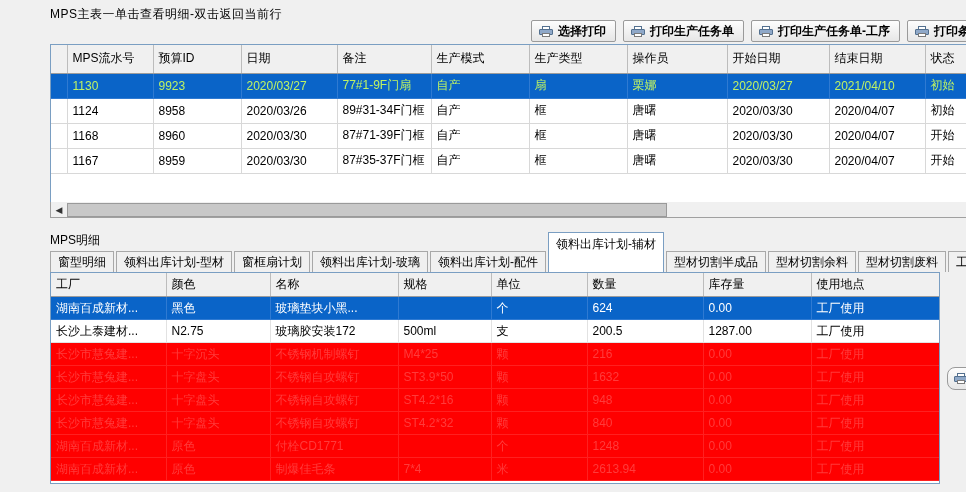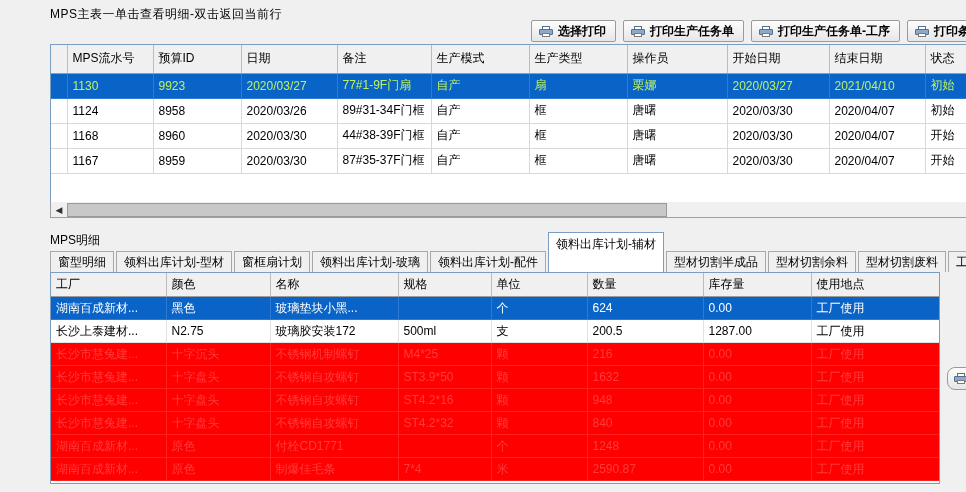--- a/index.html
+++ b/index.html
@@ -407,21 +407,21 @@
           <td>唐曙</td>
           <td>2020/03/30</td>
           <td>2020/04/07</td>
           <td>初始</td>
         </tr>
         <tr>
           <td></td>
           <td>1168</td>
           <td>8960</td>
           <td>2020/03/30</td>
-          <td>44#38-39F门框</td>
+          <td>87#71-39F门框</td>
           <td>自产</td>
           <td>框</td>
           <td>唐曙</td>
           <td>2020/03/30</td>
           <td>2020/04/07</td>
           <td>开始</td>
         </tr>
         <tr>
           <td></td>
           <td>1167</td>
@@ -560,21 +560,21 @@
           <td>1248</td>
           <td>0.00</td>
           <td>工厂使用</td>
         </tr>
         <tr class="row-red">
           <td>湖南百成新材...</td>
           <td>原色</td>
           <td>制爆佳毛条</td>
           <td>7*4</td>
           <td>米</td>
-          <td>2590.87</td>
+          <td>2613.94</td>
           <td>0.00</td>
           <td>工厂使用</td>
         </tr>
       </tbody>
     </table>
   </div>
 
   <div class="side-print">
     <span class="printer-ico">
         <span class="paper"></span>

